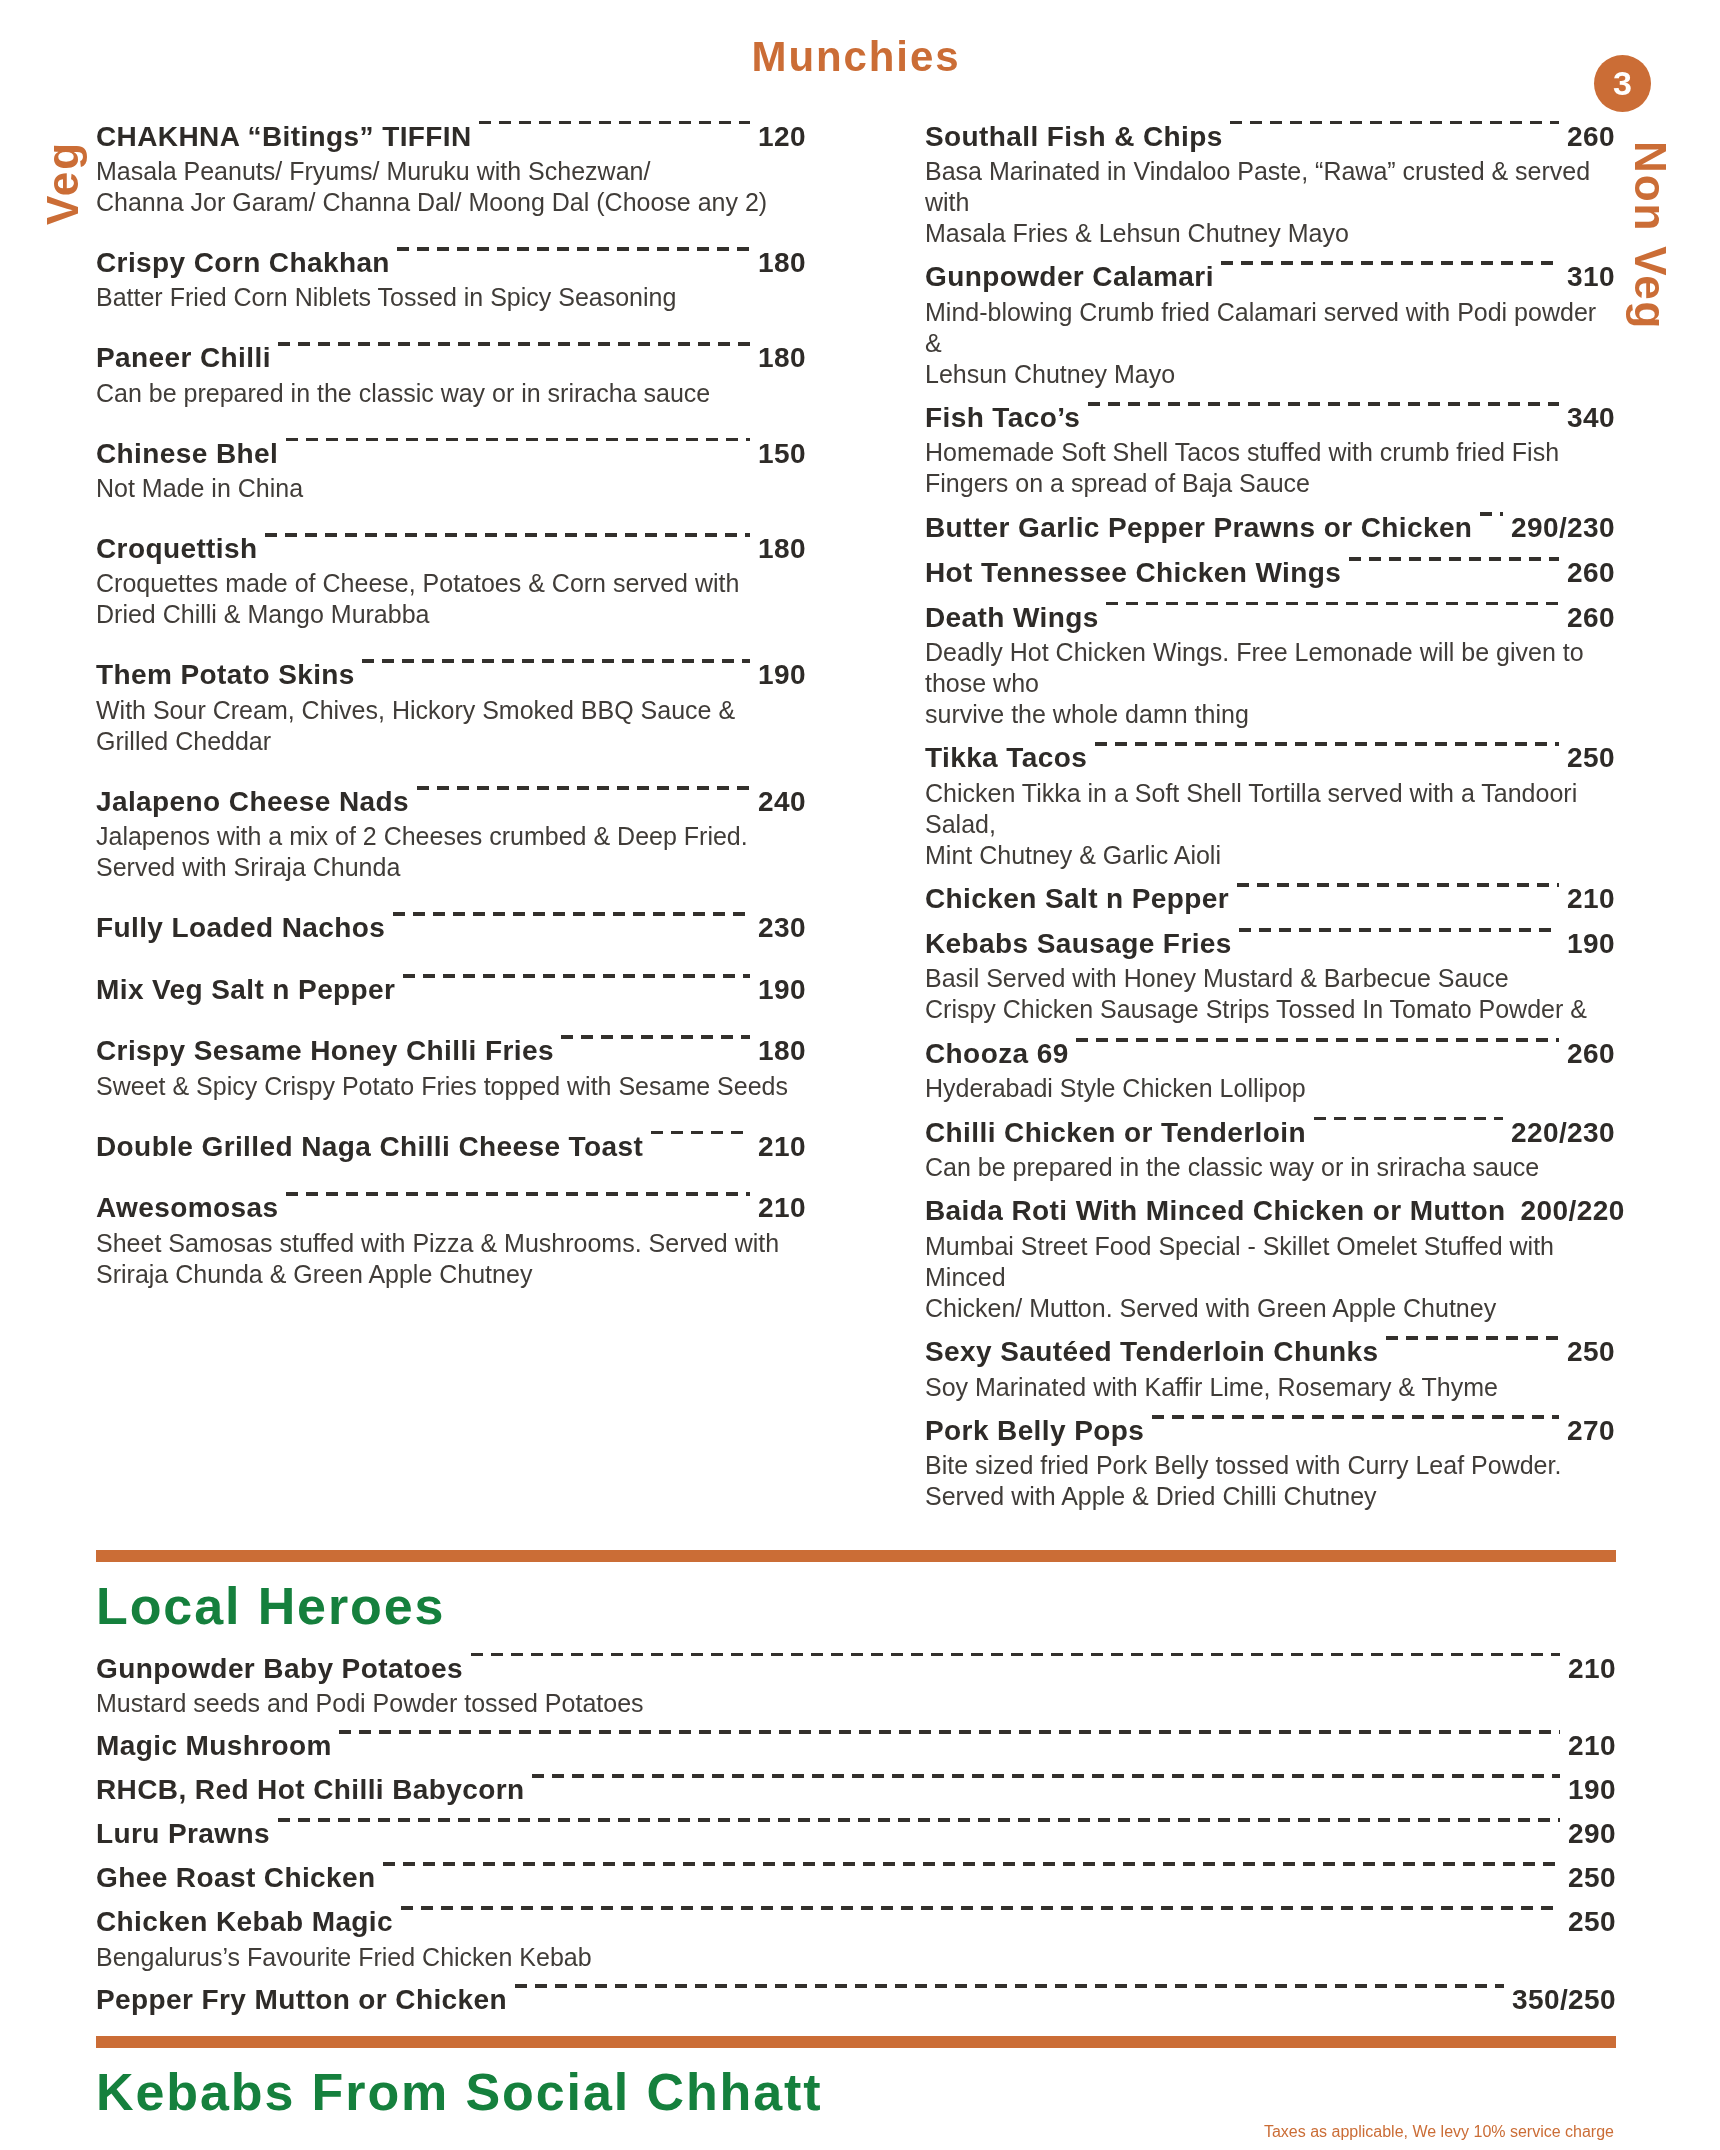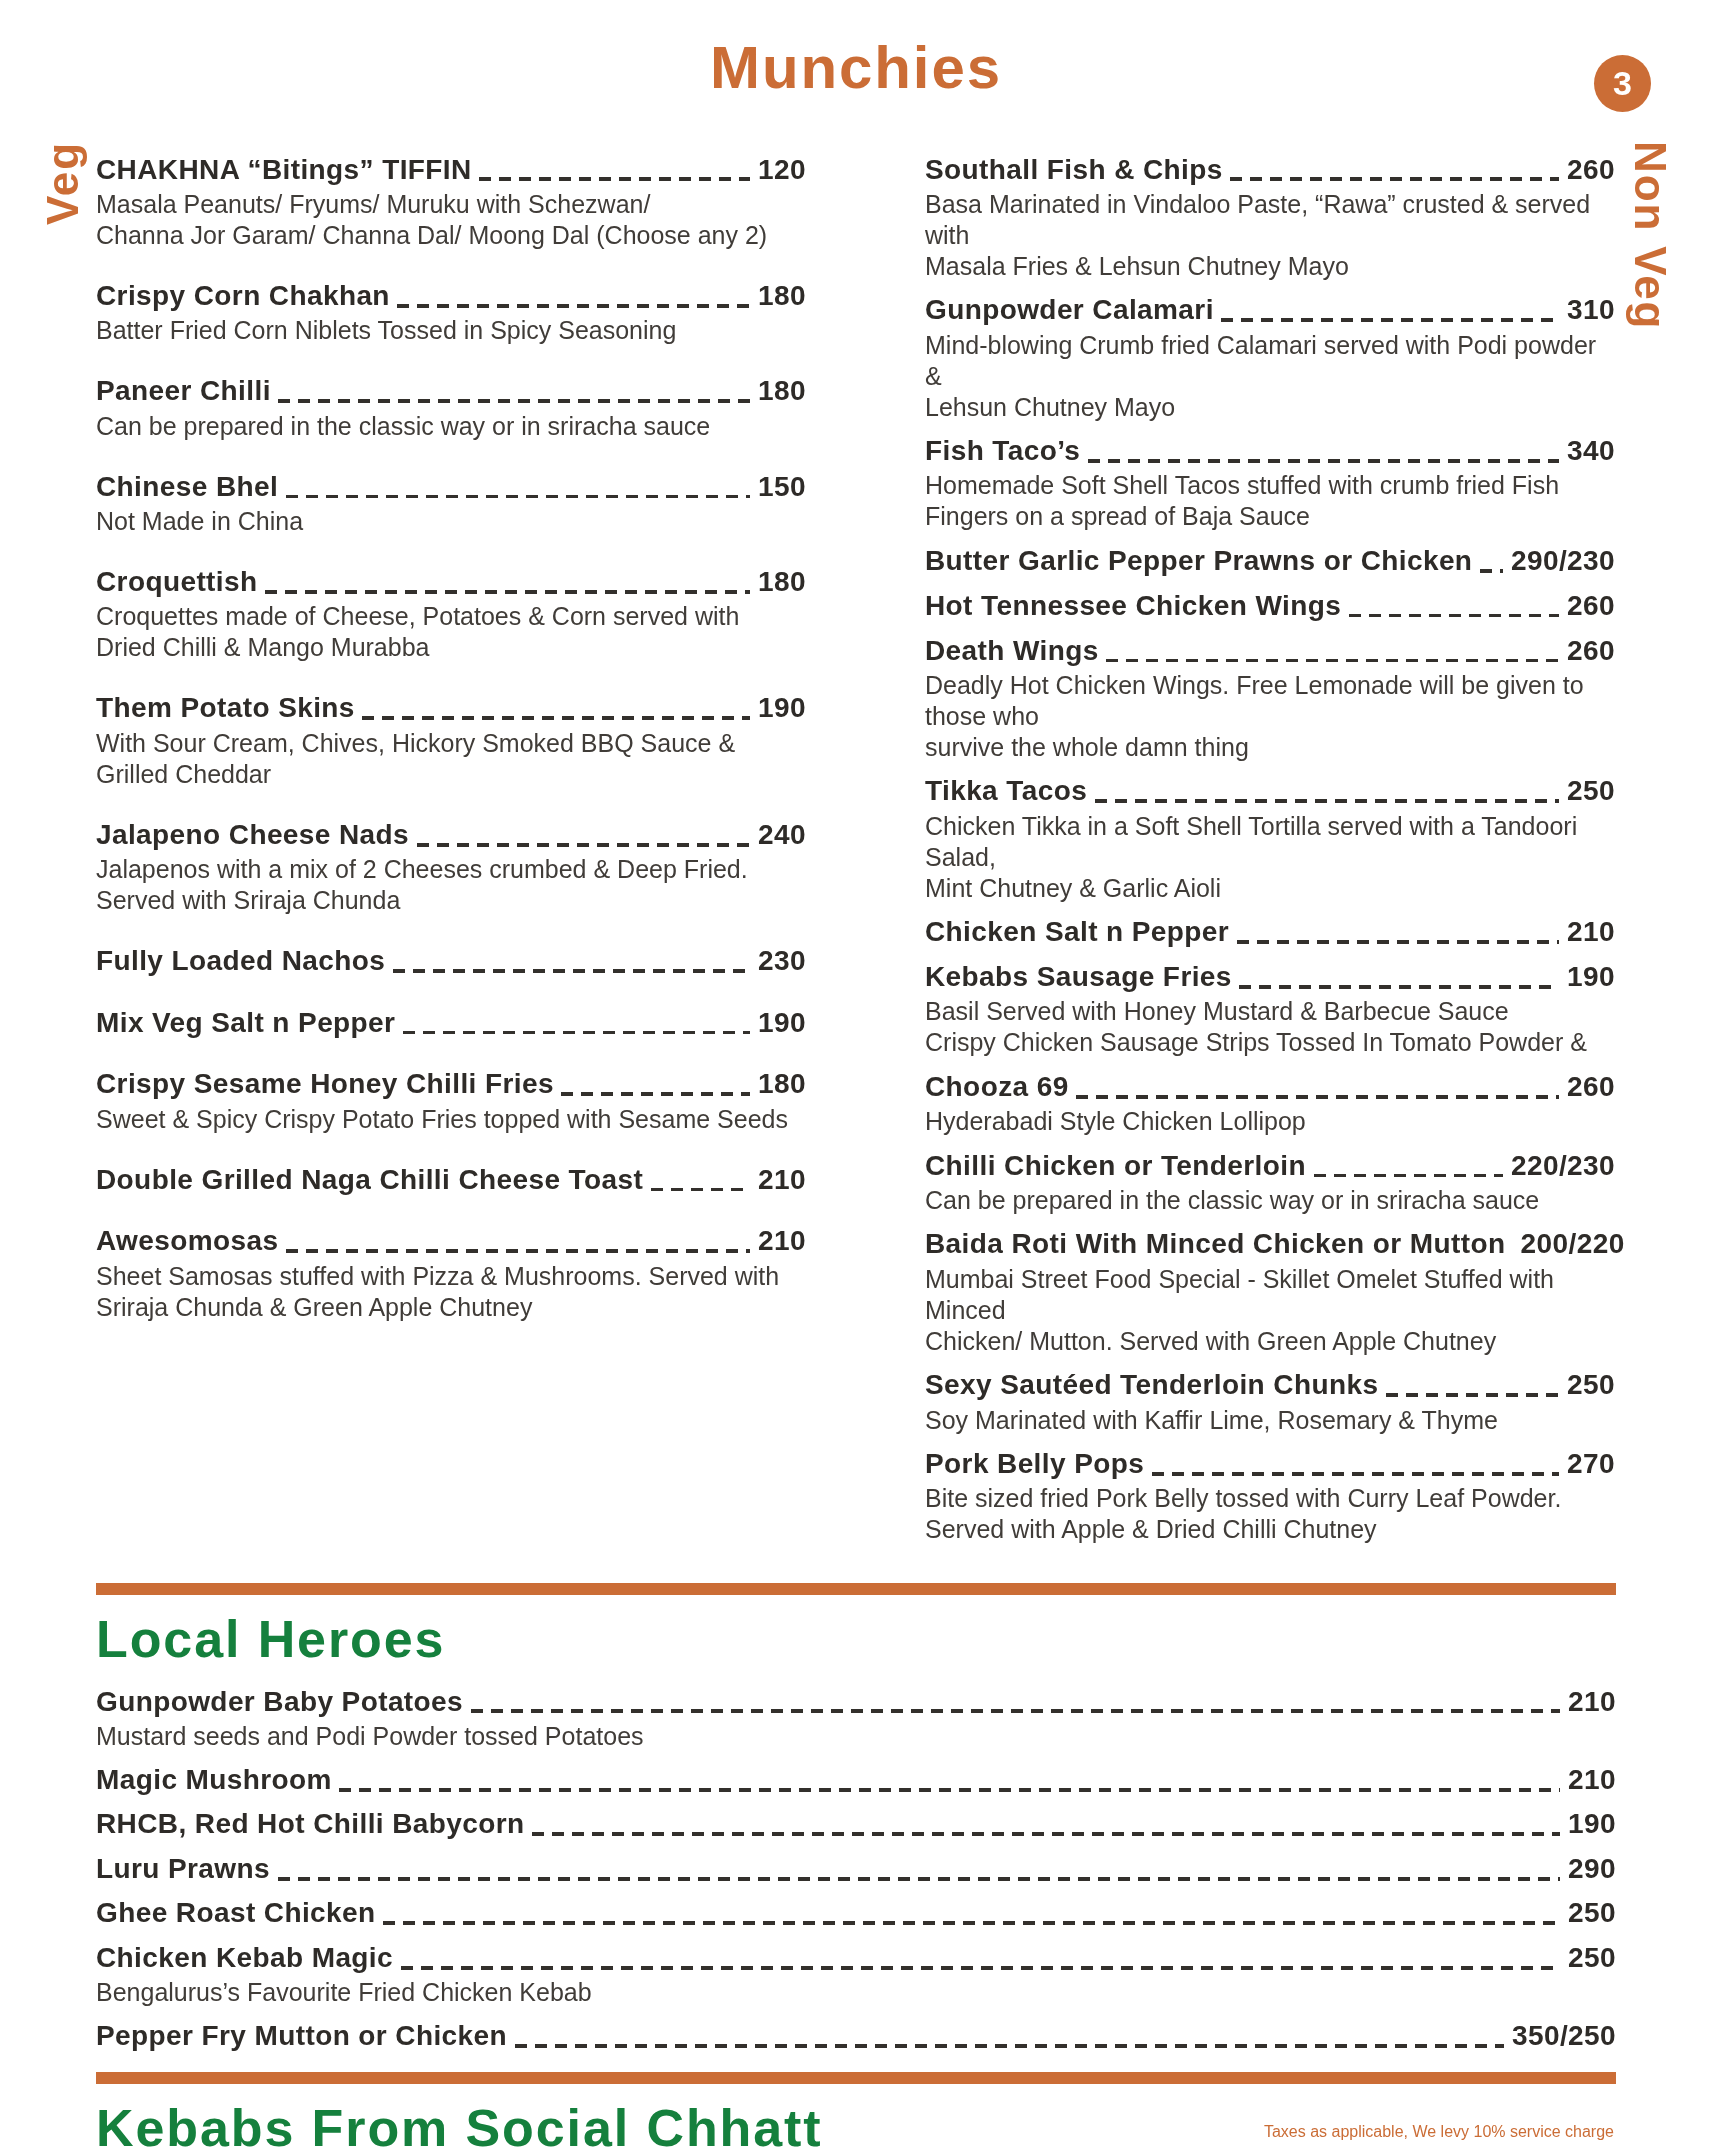--- a/index.html
+++ b/index.html
@@ -8,21 +8,21 @@
     width:1721px;height:2151px;
     background:#ffffff;
     overflow:hidden;
     font-family:"Liberation Sans","DejaVu Sans",sans-serif;
     color:#2e2b28;
     box-sizing:border-box;
     padding:32.5px 105px 0 96px;
   }
   .page-title{
     text-align:center;
-    font-size:60px;
+    font-size:42px;
     font-weight:bold;
     letter-spacing:1.9px;
     color:#cb6d36;
     margin:0 0 3.8px 0;
   }
   .page-circle{
     position:absolute;
     left:1594px;top:55px;
     width:57px;height:57px;
     border-radius:50%;
@@ -47,22 +47,21 @@
     display:grid;
     grid-template-columns:710px 690px;
     column-gap:119px;
     margin-top:40px;
   }
   .menu-item{ break-inside:avoid; }
   .col-left > .menu-item{ margin-bottom:29px; }
   .col-right > .menu-item{ margin-bottom:12.4px; }
   .item-row{
     display:flex;
-    align-items:flex-end;
-    margin-top:12px;
+    align-items:flex-start;
   }
   .item-name{
     font-size:28px;
     font-weight:bold;
     letter-spacing:0.4px;
     line-height:32.5px;
     white-space:nowrap;
     color:#2e2b28;
   }
   .leader{

